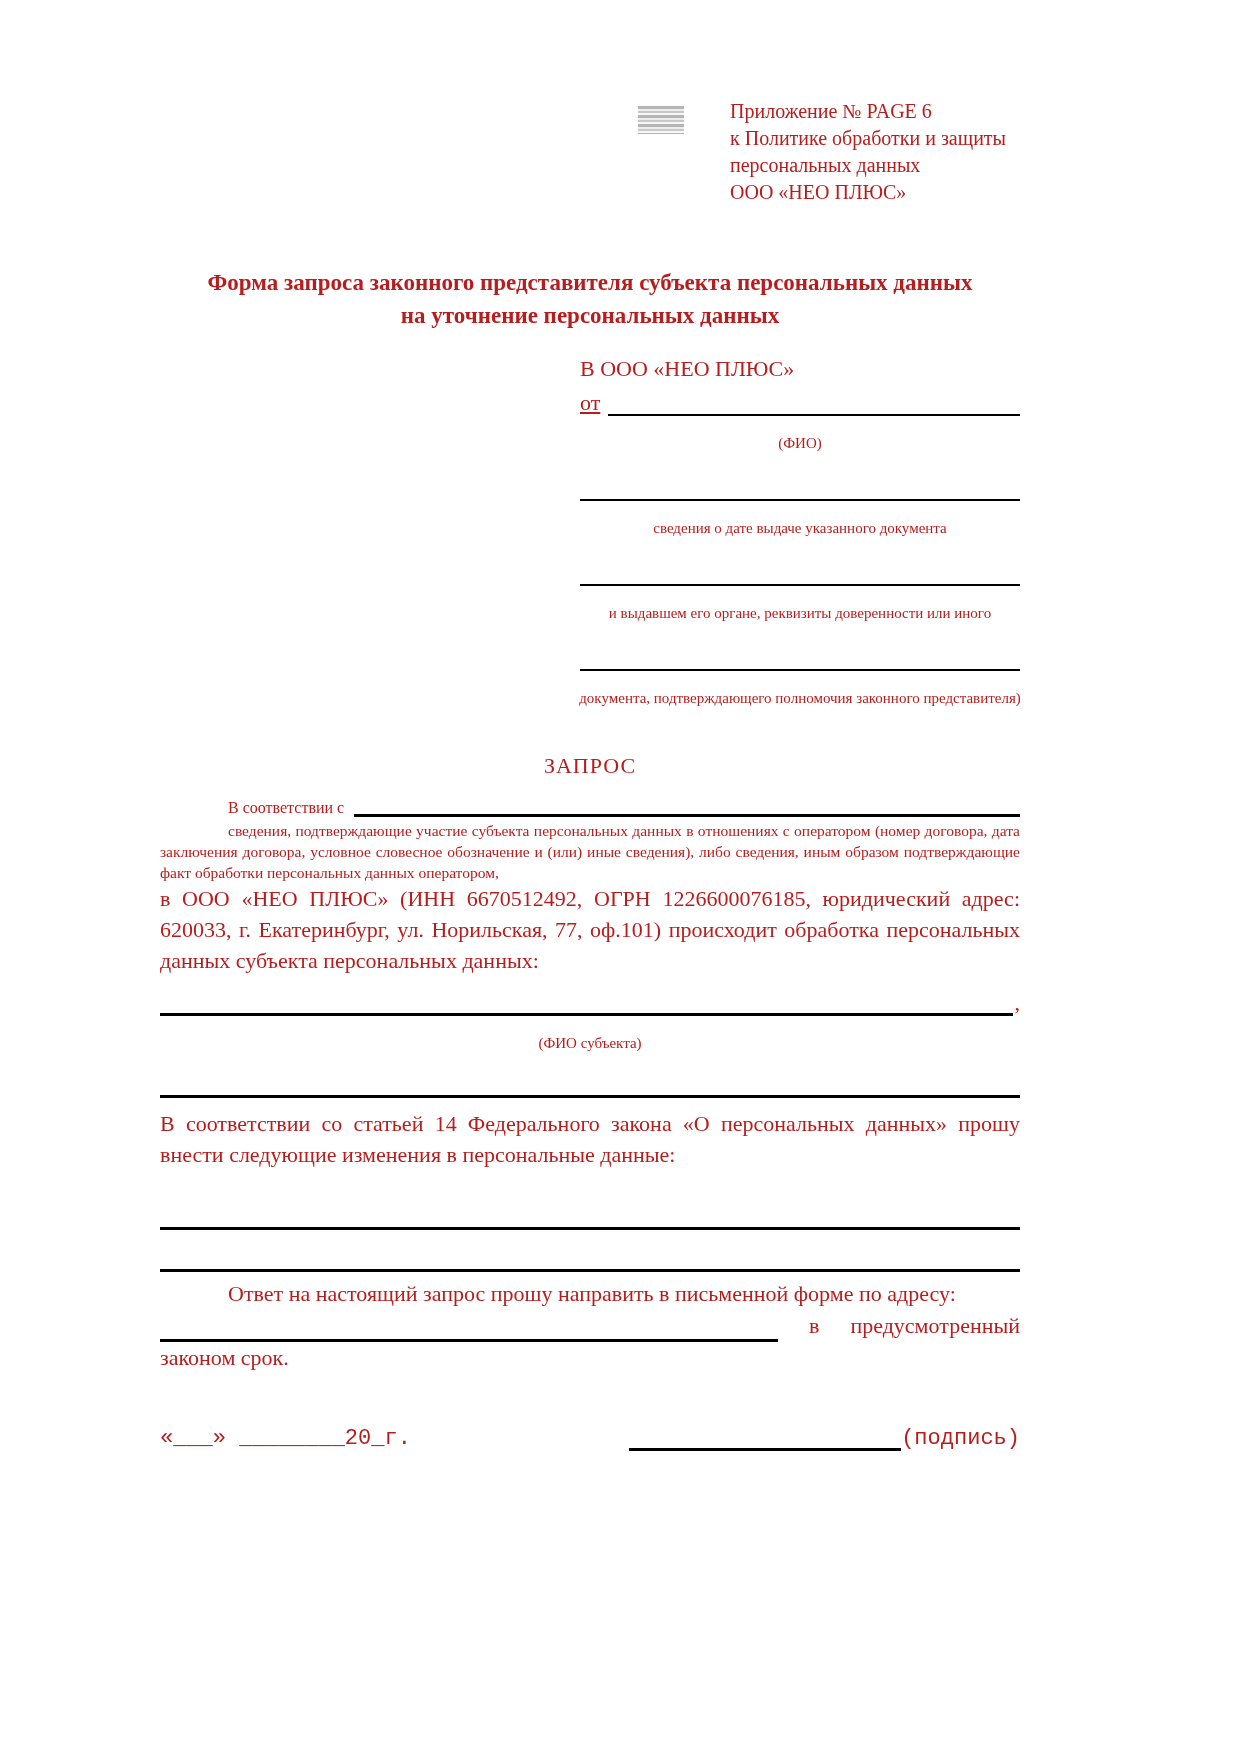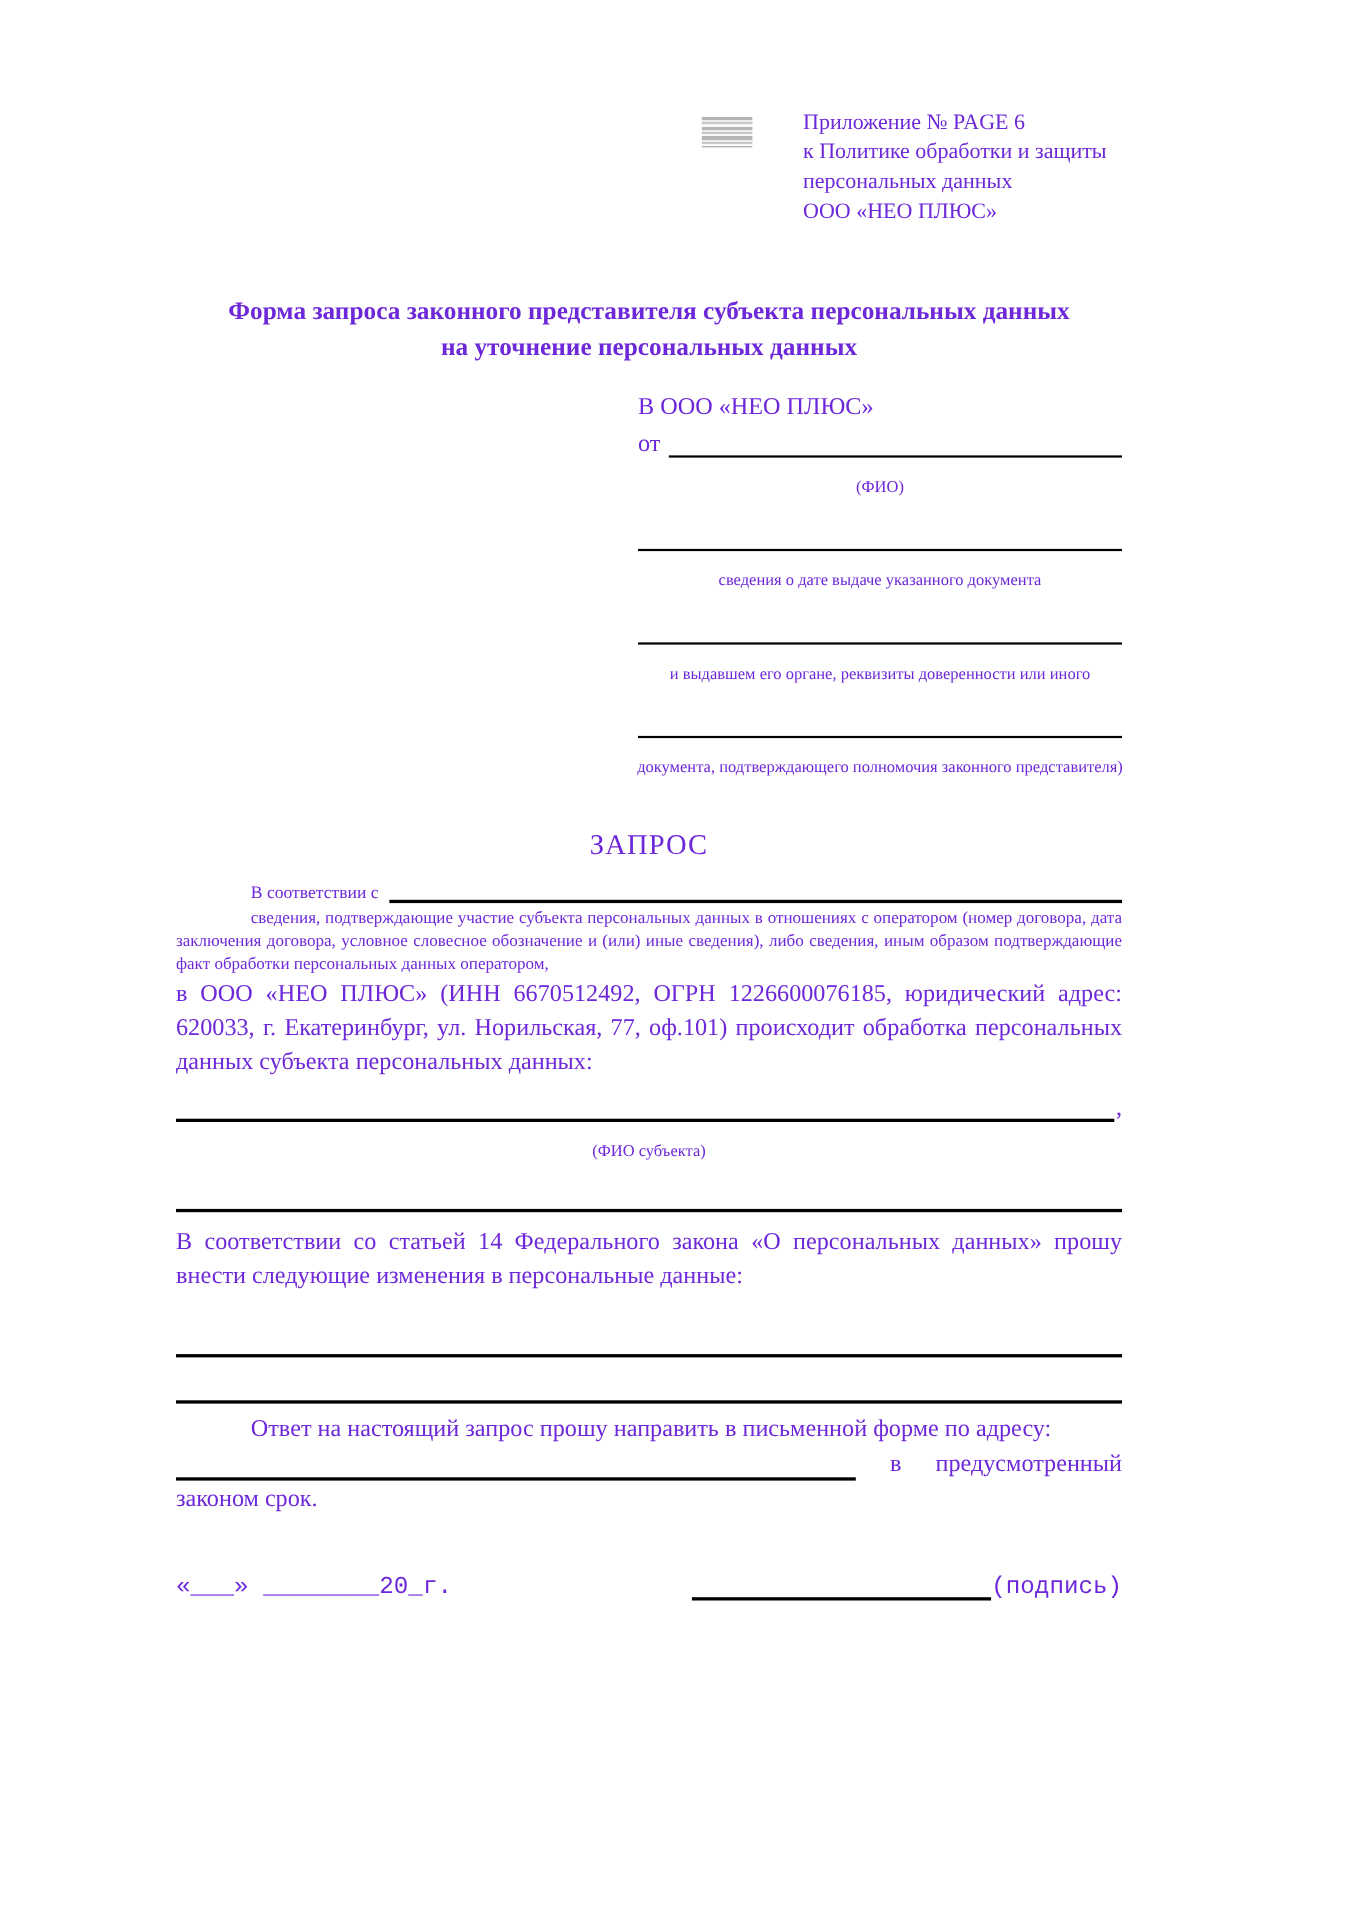--- a/index.html
+++ b/index.html
@@ -1,21 +1,21 @@
 <!DOCTYPE html>
 <html><head>
 <meta charset="utf-8">
 <style>
   * { margin:0; padding:0; box-sizing:border-box; }
   html,body { background:#ffffff; }
   .page {
     position:relative;
     width:1242px; height:1755px;
     background:#ffffff;
-    color:#6d28d9;
+    color:#b91c1c;
     font-family:"Liberation Serif","DejaVu Serif",serif;
     padding:98px 222px 0 160px;
     overflow:hidden;
   }
   
   .header-row { display:flex; justify-content:flex-end; align-items:flex-start; }
   .header-mark {
     width:46px; height:28px; margin-top:8px; margin-right:46px;
     background:repeating-linear-gradient(180deg,
       #a8a8a8 0 3px, #e9e9e9 3px 5px, #bdbdbd 5px 7px, #f6f6f6 7px 9px);
@@ -23,30 +23,30 @@
   }
   .header-block { width:290px; font-size:20px; line-height:27px; }
   
   .doc-title {
     margin-top:60px; text-align:center;
     font-size:23px; font-weight:bold; line-height:33px;
   }
   
   .recipient { margin-top:24px; margin-left:420px; width:440px; font-size:22px; }
   .recipient .to { margin-bottom:8px; }
-  .from-row { display:flex; align-items:flex-end; }
+  .from-row { display:flex; align-items:flex-end;text-decoration:underline; }
   .from-row .prefix { margin-right:8px; }
   .blank { border-bottom:2px solid #000; }
   .from-row .blank { flex:1; height:24px; }
   .caption { font-size:15px; text-align:center; white-space:nowrap; padding-top:19px; }
   .recipient .caption { margin:0 -55px; }
   .field { margin-top:27px; }
   .field .blank { height:22px; }
   
-  .zapros-heading { margin-top:46px; text-align:center; font-size:26px; letter-spacing:1px; }
+  .zapros-heading { margin-top:46px; text-align:center; font-size:22px; letter-spacing:1px; }
   .intro-row { display:flex; align-items:flex-end; margin-top:12px; font-size:16px; }
   .intro-row .prefix { margin-left:68px; margin-right:10px; white-space:nowrap; }
   .intro-row .blank { flex:1; height:26px; border-bottom-width:3px; }
   .footnote { font-size:15.5px; line-height:21px; text-align:justify; text-indent:68px; margin-top:3px; }
   .para { font-size:22px; line-height:31px; text-align:justify; }
   .subject-line-row { display:flex; align-items:flex-end; margin-top:14px; font-size:22px; }
   .subject-line-row .blank { flex:1; height:24px; border-bottom-width:3px; }
   .subject-line-row .comma { margin-left:2px; }
   .wide-field { margin-top:22px; }
   .wide-field .blank { height:24px; border-bottom-width:3px; }

